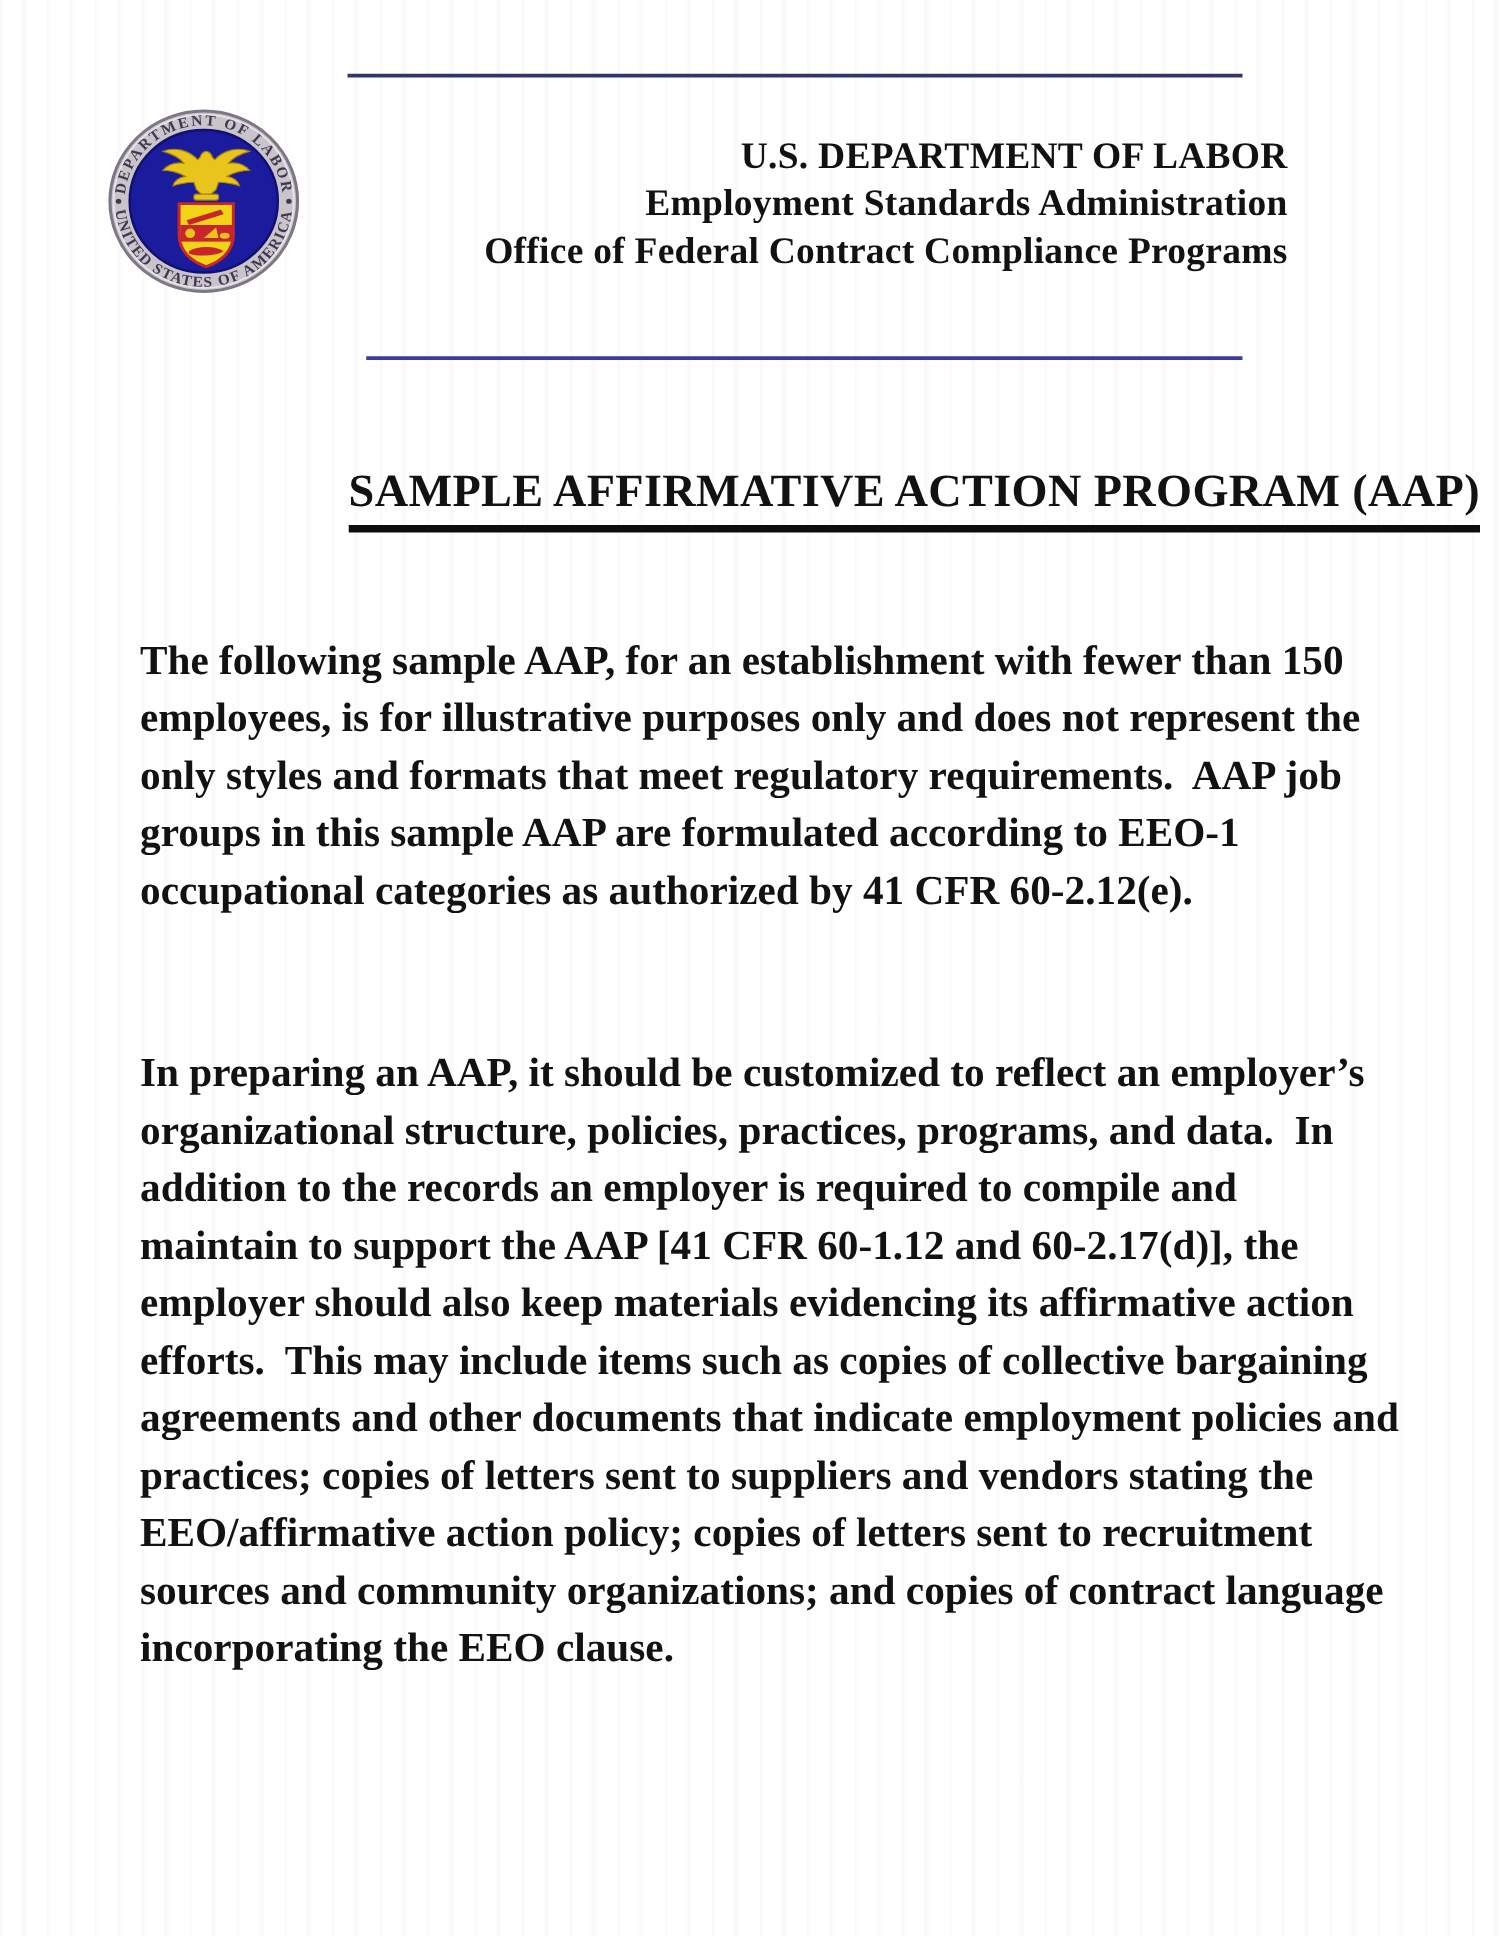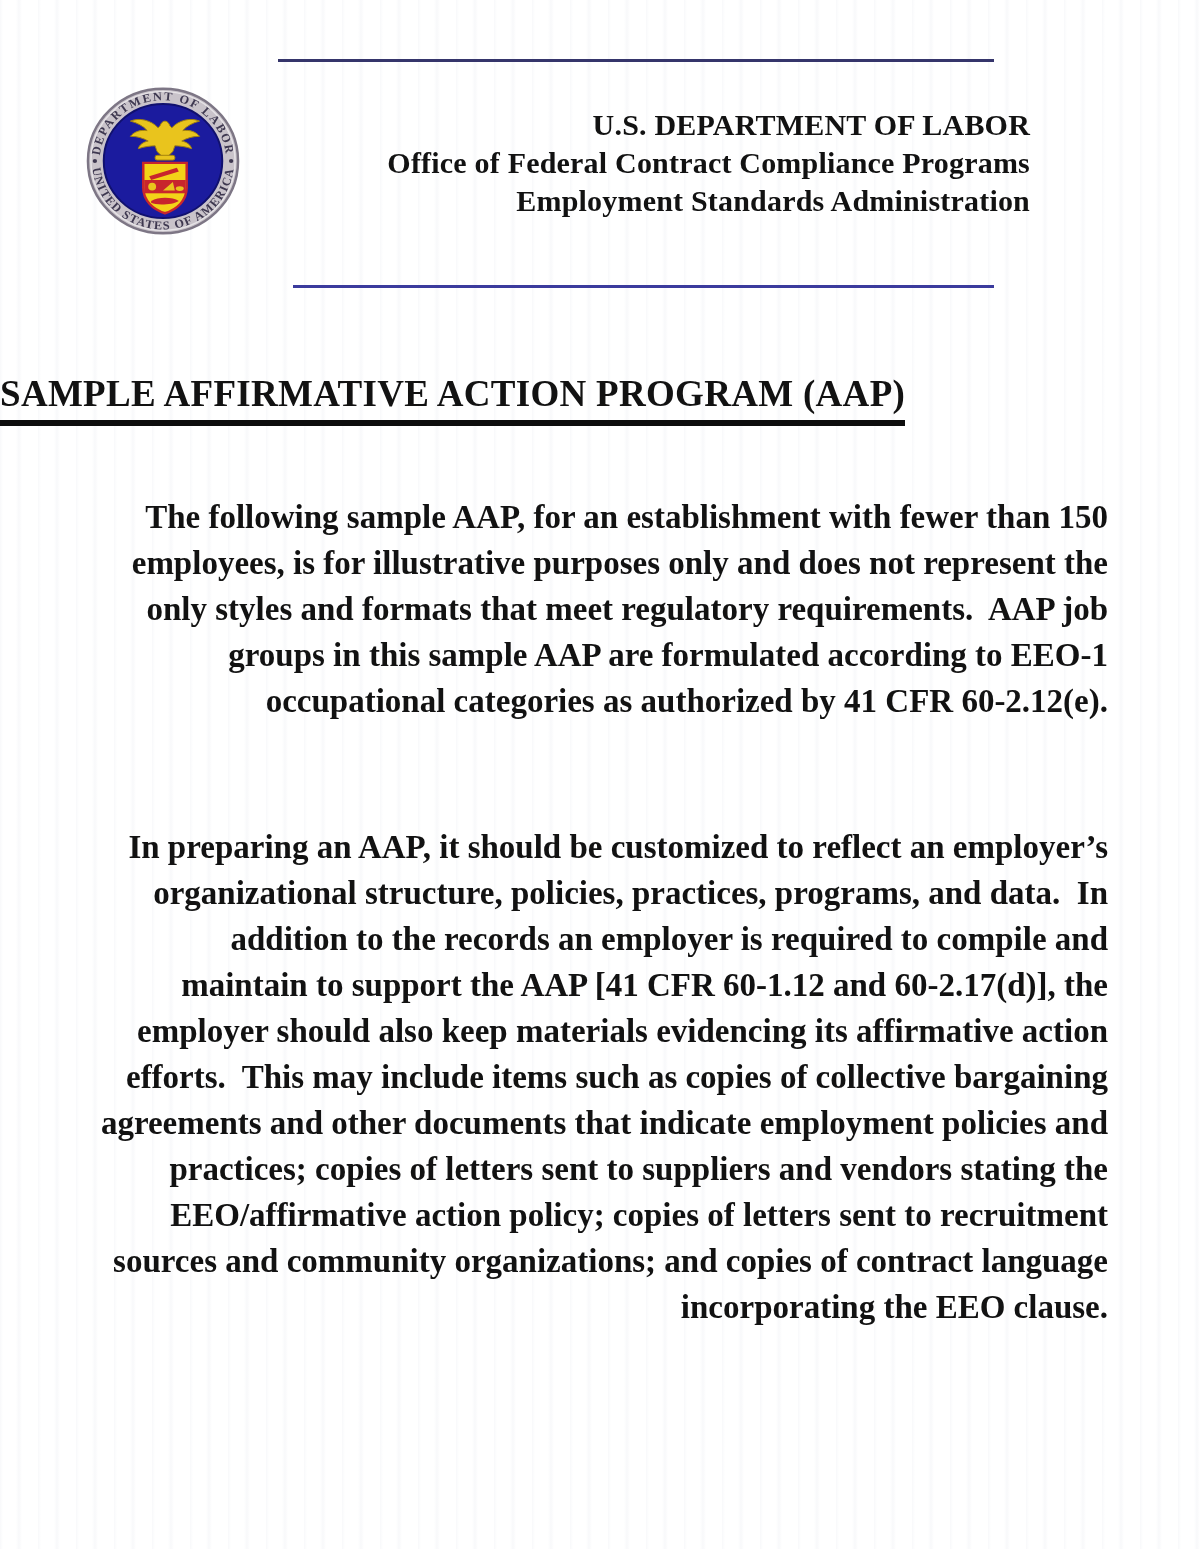--- a/index.html
+++ b/index.html
@@ -33,30 +33,30 @@
   .rule-top{left:278px;top:59px;width:716px;background:var(--rule-top);}
   .rule-bottom{left:293px;top:285px;width:701px;background:var(--rule-bottom);}
   .seal{position:absolute;left:84px;top:85px;width:158px;height:152px;}
   .seal svg{display:block;width:100%;height:100%;}
   .agency{
     position:absolute;left:180px;top:106px;width:850px;
     text-align:right;font-weight:bold;font-size:30px;line-height:38px;
     letter-spacing:0.2px;
   }
   .title-wrap{
-    position:absolute;left:0;top:372px;width:1184px;text-align:left;
+    position:absolute;left:0;top:372px;width:1184px;text-align:right;
     font-size:37px;font-weight:bold;letter-spacing:0.3px;
   }
   .title-underline{
     display:inline-block;border-bottom:6px solid #0d0d0d;padding-bottom:5px;
   }
   .body-para{
-    position:absolute;left:100px;width:1008px;margin:0;
+    position:absolute;left:100px;width:1008px;margin:12px;
     font-size:33px;font-weight:bold;line-height:46px;
-    white-space:pre-wrap;text-align:right;
+    white-space:pre-wrap;text-align:left;
   }
   .para1{top:494px;}
   .para2{top:824px;}
   .cfr{}
 </style>
 </head>
 <body>
 
 <div class="page">
 
@@ -100,22 +100,22 @@
         <circle cx="69" cy="107" r="4" style="fill:var(--seal-gold)"></circle>
         <polygon points="80,111 90,102 92,111" style="fill:var(--seal-gold)"></polygon>
         <ellipse cx="97" cy="109" rx="4" ry="2.5" style="fill:var(--seal-gold)"></ellipse>
         <path d="M68 122 C76 117 90 118 96 122 C90 126 74 127 68 124 Z" style="fill:var(--seal-red)"></path>
       </g>
     </svg>
   </div>
 
   <div class="agency">
     <div>U.S. DEPARTMENT OF LABOR</div>
+    <div>Employment Standards Administration</div>
     <div>Office of Federal Contract Compliance Programs</div>
-    <div>Employment Standards Administration</div>
   </div>
 
   <div class="rule rule-bottom"></div>
 
   <div class="title-wrap">
     <span class="title-underline">SAMPLE AFFIRMATIVE ACTION PROGRAM (AAP)</span>
   </div>
 
   <p class="body-para para1">The following sample AAP, for an establishment with fewer than 150 employees, is for illustrative purposes only and does not represent the only styles and formats that meet regulatory requirements.  AAP job groups in this sample AAP are formulated according to EEO-1 occupational categories as authorized by 41 CFR 60-2.12(e).</p>
 

